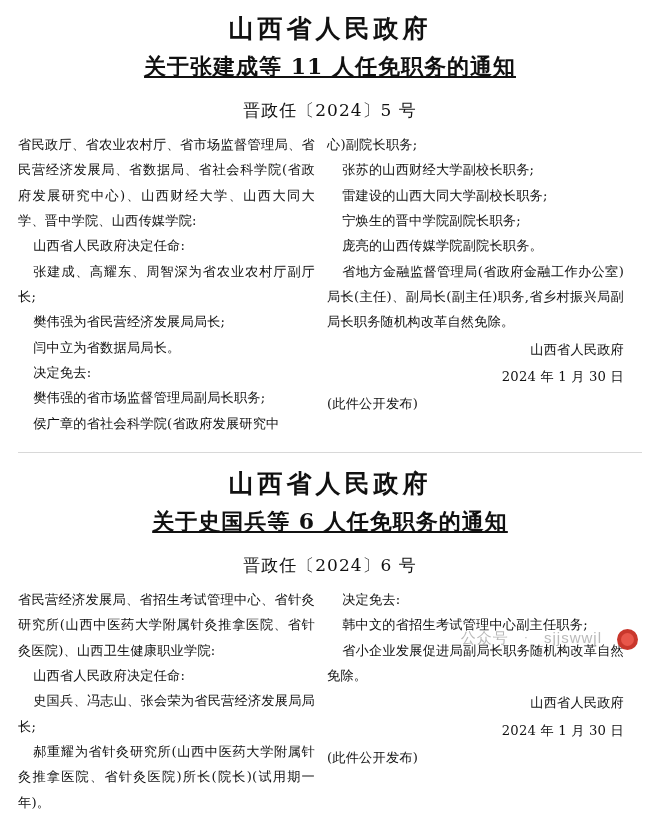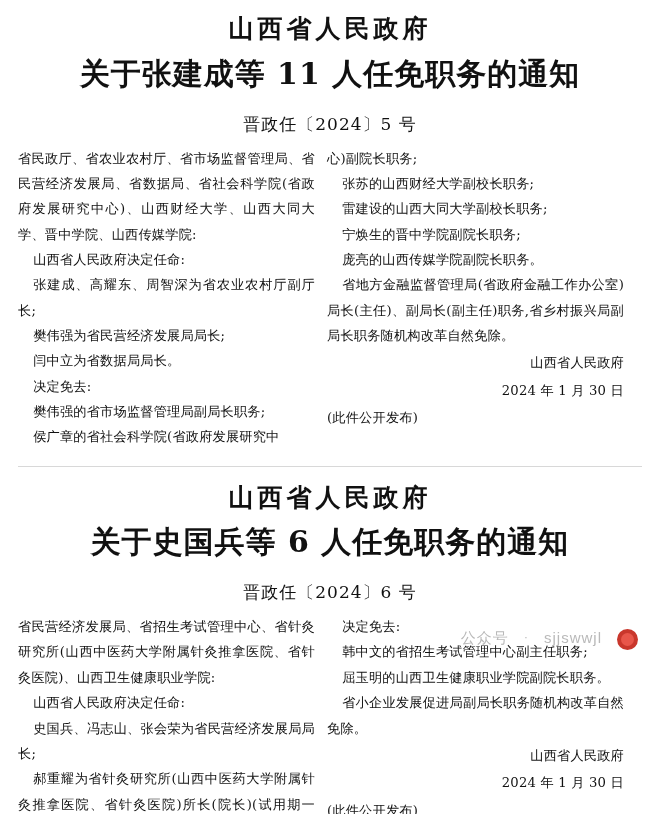--- a/index.html
+++ b/index.html
@@ -29,23 +29,24 @@
     text-align: center;
     font-weight: bold;
     letter-spacing: 2px;
   }
   .title-line1 {
     font-size: 25px;
     line-height: 1.5;
     letter-spacing: 4px;
   }
   .title-line2 {
-    font-size: 30px;
+    font-size: 22px;
     line-height: 1.7;
     letter-spacing: 1px;
+    text-decoration: underline;
   }
   .doc-number {
     text-align: center;
     font-size: 17px;
     margin-top: 14px;
     margin-bottom: 10px;
     letter-spacing: 1px;
   }
   .cols {
     display: flex;
@@ -168,21 +169,20 @@
     <div class="cols">
       <div class="col">
         <div class="p-none">省民营经济发展局、省招生考试管理中心、省针灸研究所(山西中医药大学附属针灸推拿医院、省针灸医院)、山西卫生健康职业学院:</div>
         <div class="p-ind">山西省人民政府决定任命:</div>
         <div class="p-ind">史国兵、冯志山、张会荣为省民营经济发展局局长;</div>
         <div class="p-ind">郝重耀为省针灸研究所(山西中医药大学附属针灸推拿医院、省针灸医院)所长(院长)(试用期一年)。</div>
       </div>
       <div class="col">
         <div class="p-ind">决定免去:</div>
         <div class="p-ind">韩中文的省招生考试管理中心副主任职务;</div>
-        <div class="p-ind">屈玉明的山西卫生健康职业学院副院长职务。</div>
         <div class="p-ind">省小企业发展促进局副局长职务随机构改革自然免除。</div>
         <div class="sign">山西省人民政府</div>
         <div class="sign">2024 年 1 月 30 日</div>
         <div class="release">(此件公开发布)</div>
       </div>
     </div>
   </div>
 
   <div class="watermark">
     <span>公众号</span>

